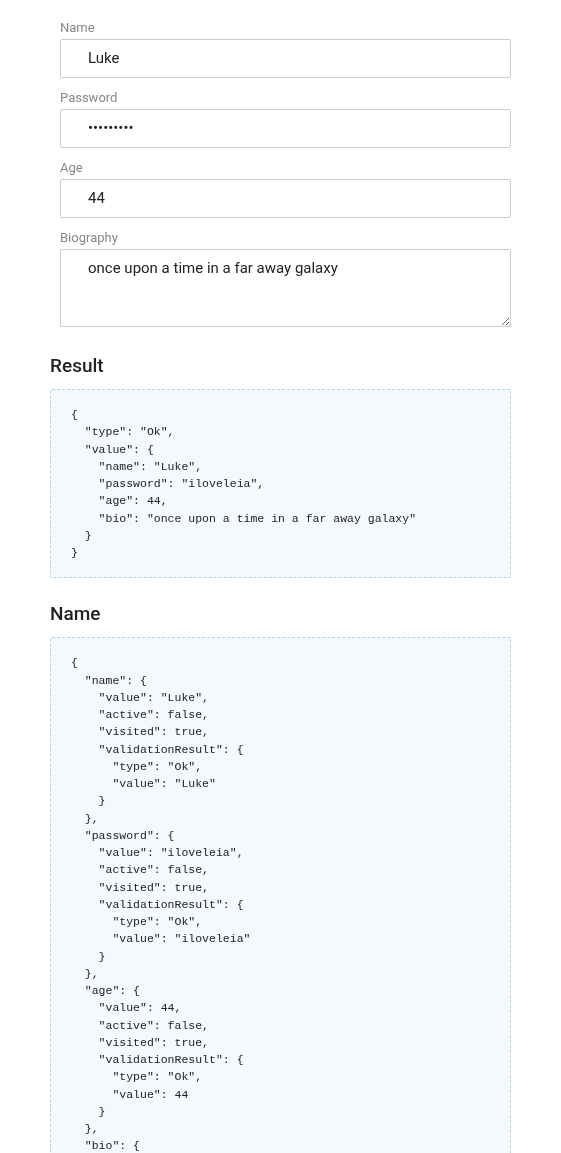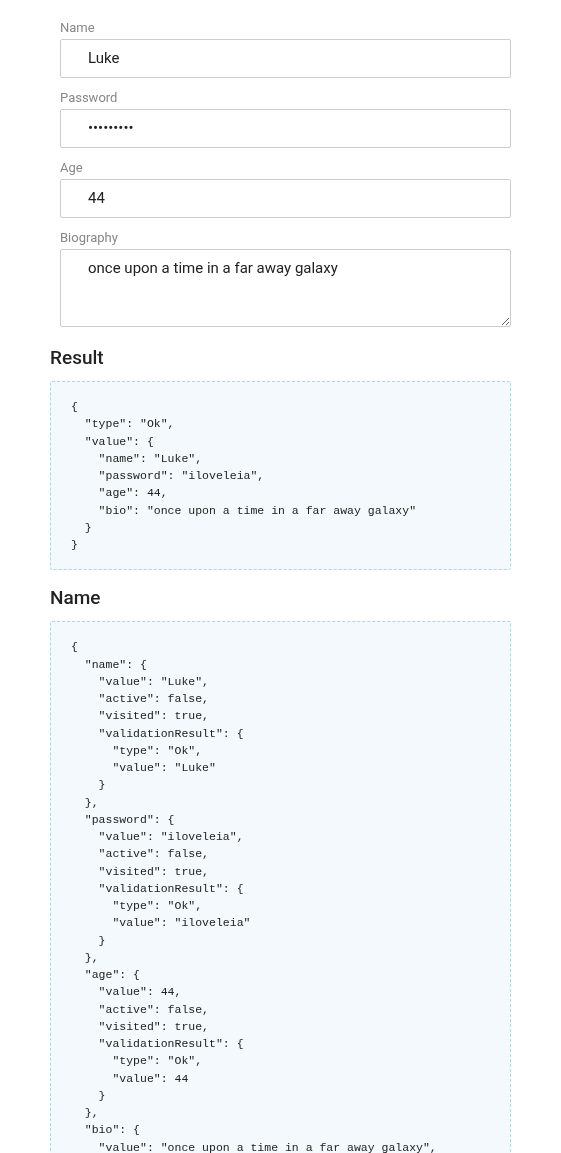--- a/index.html
+++ b/index.html
@@ -36,21 +36,21 @@
       line-height: 1.4;
     }
     textarea.text-input {
       height: 78px;
       resize: both;
     }
     .section-heading {
       font-size: 19px;
       font-weight: 500;
       color: #222;
-      margin-top: 16px;
+      margin-top: 24px;
       margin-bottom: 12px;
     }
     .code-block {
       background: #f3f9fc;
       border: 1px dashed #b5d5e5;
       border-radius: 2px;
       padding: 16px 20px;
       font-family: "Courier New", Courier, monospace;
       font-size: 11.5px;
       line-height: 1.5;

